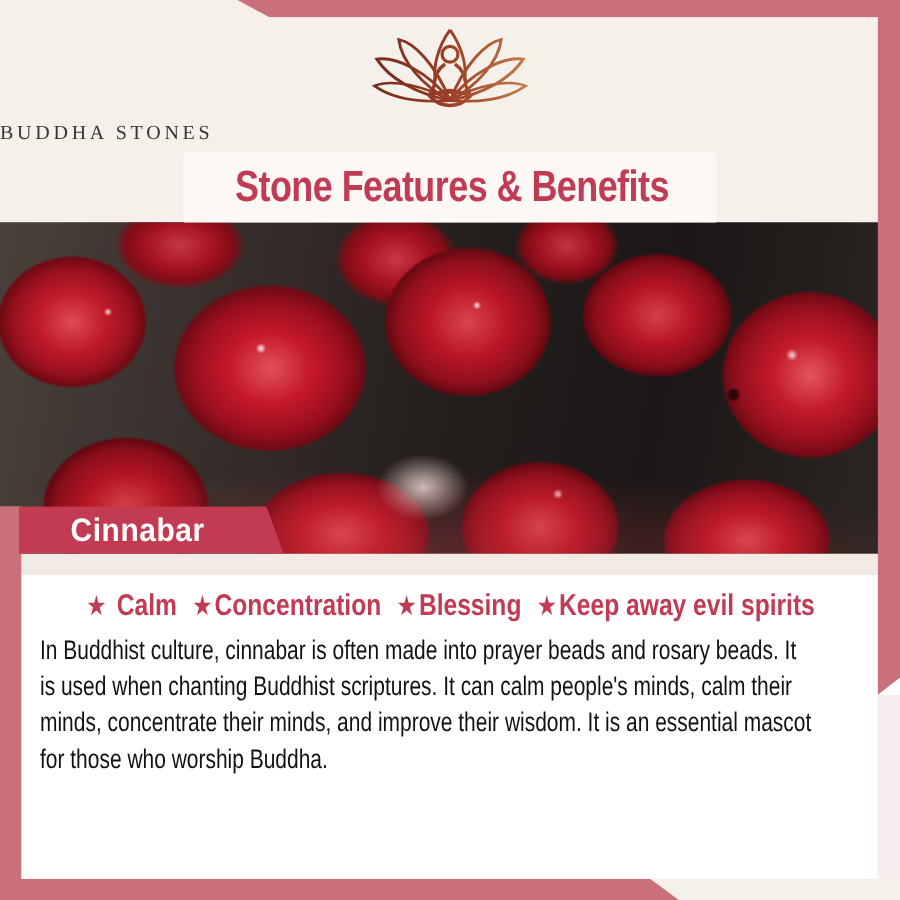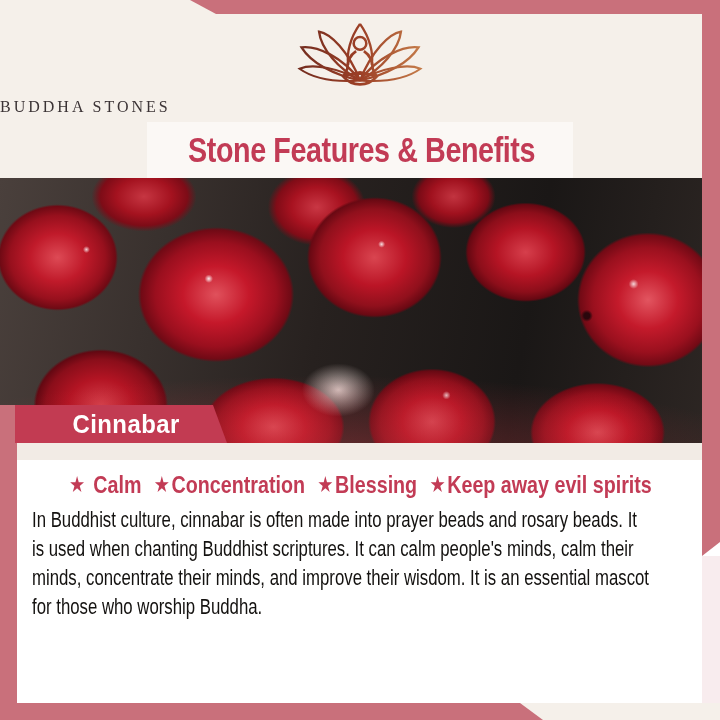--- a/index.html
+++ b/index.html
@@ -61,21 +61,20 @@
       radial-gradient(ellipse 70px 55px at 44% 11%, #c93744 0%, #a81220 36%, #800c17 58%, rgba(0,0,0,0) 70%),
       radial-gradient(ellipse 60px 45px at 63% 7%,  #c23440 0%, #a0111e 38%, #7a0b16 58%, rgba(0,0,0,0) 70%),
       radial-gradient(ellipse 75px 50px at 20% 7%,  #c63642 0%, #a4121f 37%, #7d0c17 58%, rgba(0,0,0,0) 70%),
       linear-gradient(100deg, #4a403c 0%, #27211f 45%, #1a1716 72%, #2e2724 100%);
   }
   
   .stone-badge{
     position:absolute; left:15px; top:405px; width:212px; height:38px; z-index:7;
     background:#c23b52; display:flex; align-items:center;
     clip-path:polygon(0 0,198px 0,100% 100%,0 100%);
-    padding-left:16px;
   }
   .stone-badge-label{
     color:#ffffff; font-size:26px; font-weight:700; padding-left:45px;
     transform:scaleX(0.92); transform-origin:left center; letter-spacing:0.5px;
     white-space:nowrap;
   }
   
   .cream-band{ position:absolute; left:0; top:443px; width:720px; height:17px;
     background:#f2ebe5; z-index:1; }
   .content{ position:absolute; left:0; top:460px; width:720px; height:243px;

